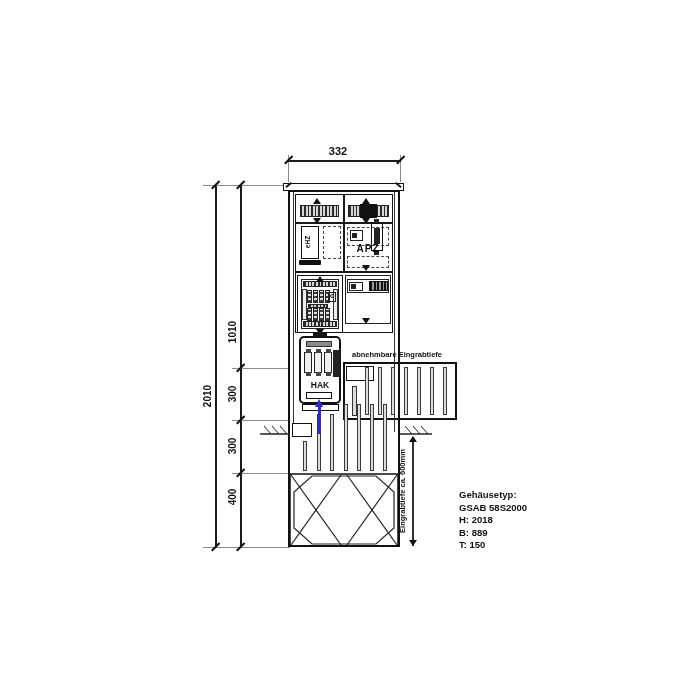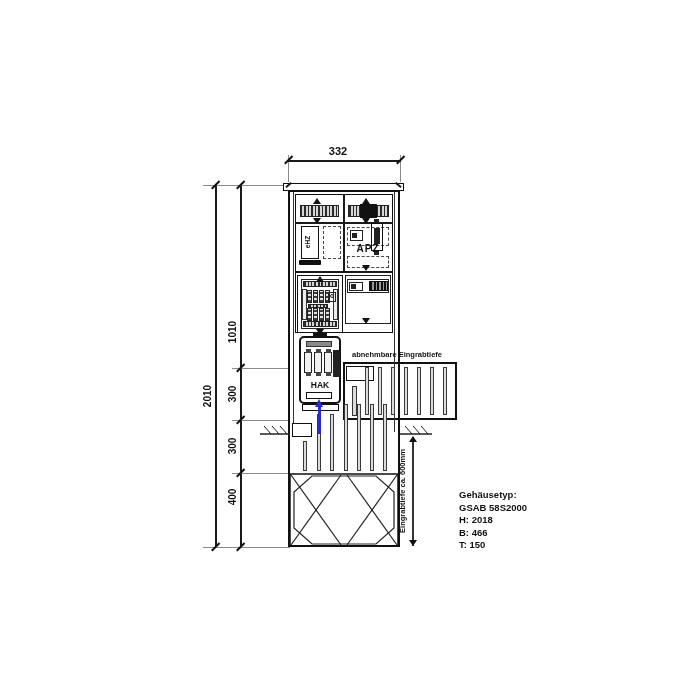--- a/index.html
+++ b/index.html
@@ -159,21 +159,21 @@
 
   <div class="a" style="left:412px;top:437px;width:1.5px;height:109px;background:#333;"></div>
   <div class="a arr-up" style="left:409px;top:436px;"></div>
   <div class="a arr-dn" style="left:409px;top:540px;"></div>
   <div class="a lbl rot" style="left:349px;top:485px;width:110px;height:12px;font-size:7.5px;">Eingrabtiefe ca. 600mm</div>
 
   <div class="a" style="left:424px;top:489px;width:95px;font-size:9.5px;line-height:12.5px;font-weight:bold;margin-left:35px;">
     <div>Gehäusetyp:</div>
     <div>GSAB 58S2000</div>
     <div>H: 2018</div>
-    <div>B: 466</div>
+    <div>B: 889</div>
     <div>T: 150</div>
   </div>
 
   <div id="ticks"></div>
 <div class="tick" style="left: 209.5px; top: 184.25px;"></div>
     <div class="tick" style="left: 209.5px; top: 546.25px;"></div>
     <div class="tick" style="left: 234.5px; top: 184.25px;"></div>
     <div class="tick" style="left: 234.5px; top: 367.25px;"></div>
     <div class="tick" style="left: 234.5px; top: 419.25px;"></div>
     <div class="tick" style="left: 234.5px; top: 472.25px;"></div>

